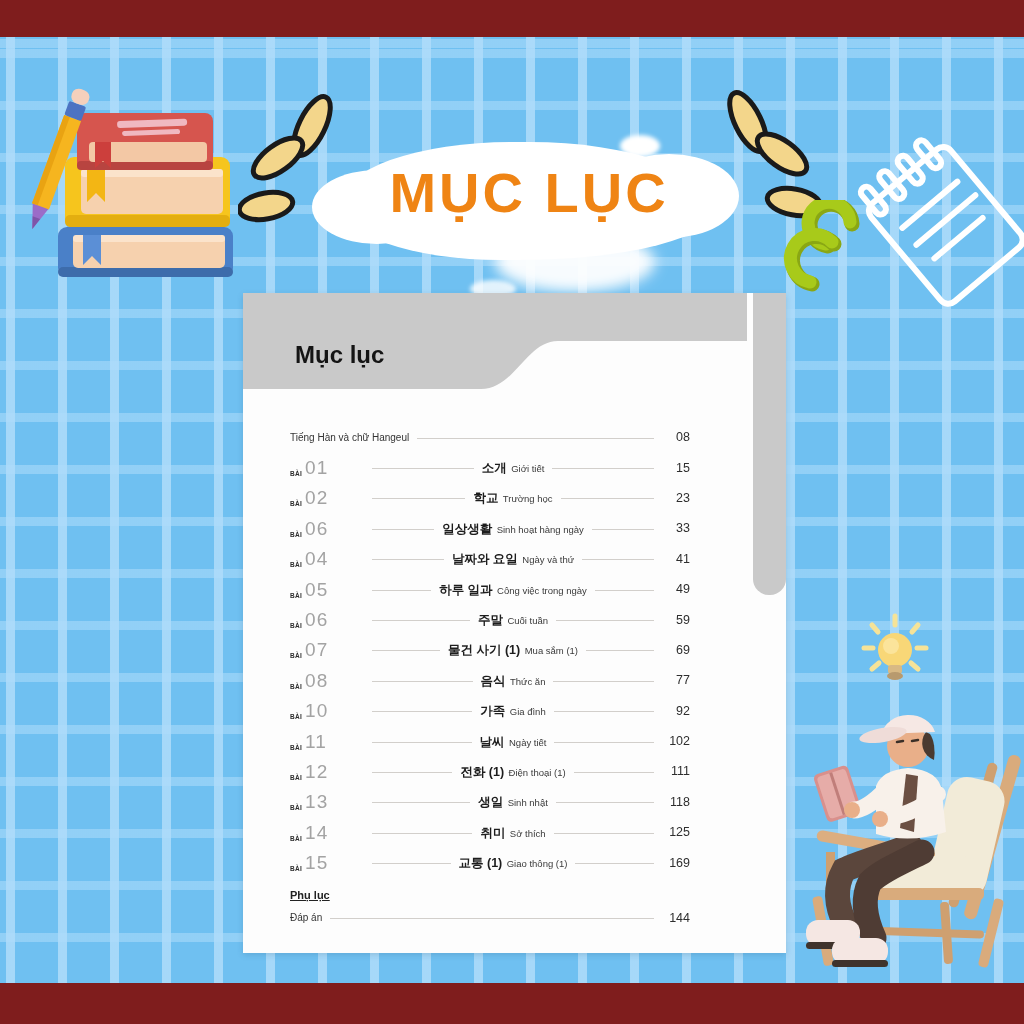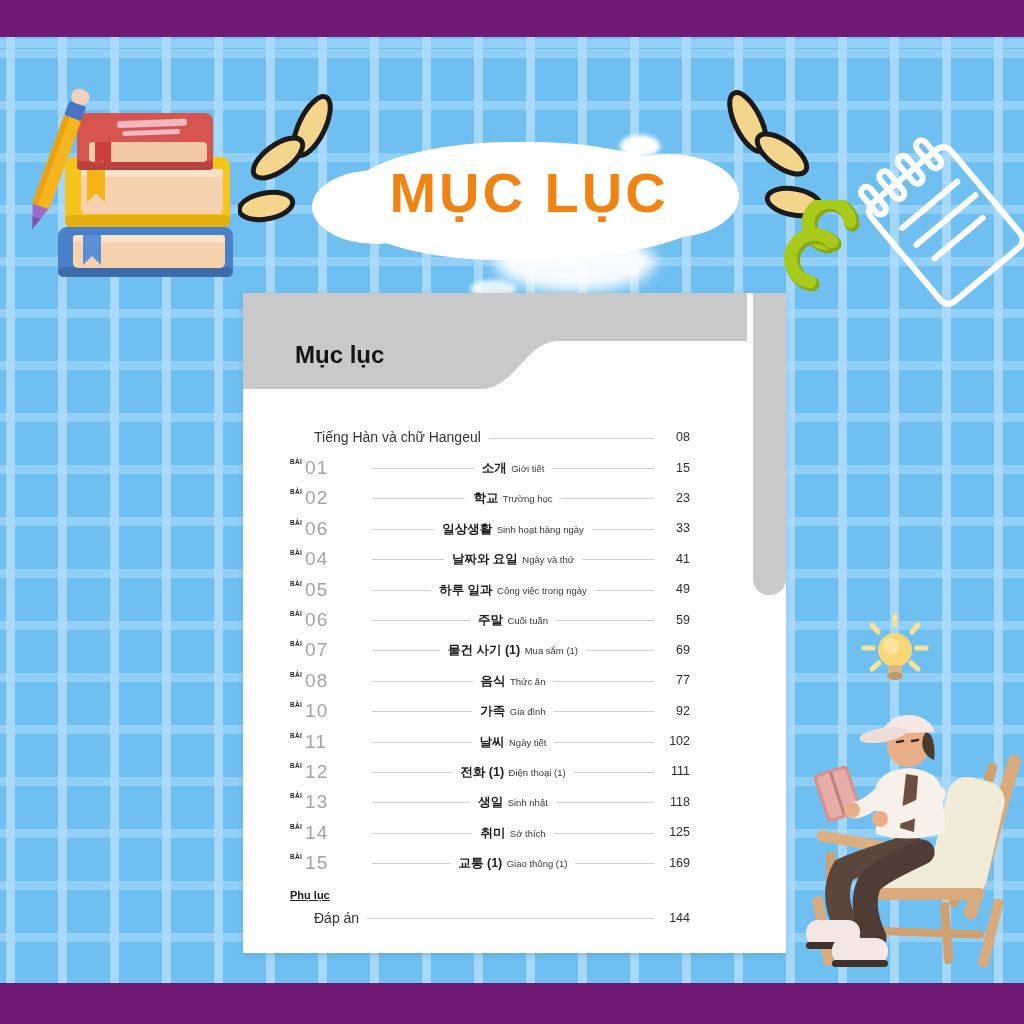--- a/index.html
+++ b/index.html
@@ -1,16 +1,16 @@
 <!DOCTYPE html>
 <html><head>
 <meta charset="utf-8">
 <style>
   html,body{margin:0;padding:0;}
-  .canvas{position:relative;width:1024px;height:1024px;background:#701a75;overflow:hidden;
+  .canvas{position:relative;width:1024px;height:1024px;background:#7f1d1d;overflow:hidden;
           font-family:"Liberation Sans","DejaVu Sans",sans-serif;}
   
   .bg-blue{position:absolute;left:0;top:37px;width:1024px;height:946px;background-color:#6fc0f1;
     background-image:
       repeating-linear-gradient(to right, rgba(175,220,250,.85) 0 9px, transparent 9px 52px),
       repeating-linear-gradient(to bottom, rgba(175,220,250,.55) 0 9px, transparent 9px 52px);
     background-position:6px 12px;}
   
   .splash{position:absolute;left:340px;top:142px;width:375px;height:118px;background:#fff;
           border-radius:48% 52% 55% 45% / 55% 60% 45% 50%;}
@@ -24,28 +24,28 @@
   
   .page{position:absolute;left:243px;top:293px;width:543px;height:660px;background:#fdfdfd;overflow:hidden;
         box-shadow:0 2px 6px rgba(40,80,110,.18);}
   .page-header-svg{position:absolute;left:0;top:0;}
   .page-strip{position:absolute;left:510px;top:0;width:33px;height:302px;background:#c9c9c9;
               border-radius:0 0 16px 16px;}
   .page-header-title{position:absolute;left:52px;top:48px;font-size:24px;font-weight:bold;color:#141414;}
   .toc-rows{position:absolute;left:47px;top:129px;width:400px;}
   .row{height:30.4px;display:flex;align-items:center;}
   .leader{flex:1 1 auto;border-top:1px solid #d2cfcb;height:0;margin:0 8px;transform:translateY(1px);}
-  .bai{flex:none;width:74px;display:flex;align-items:flex-start;gap:3px;}
+  .bai{flex:none;width:74px;display:flex;align-items:flex-end;gap:3px;}
   .bai-label{font-size:6.5px;font-weight:bold;color:#2b2b2b;letter-spacing:.3px;}
   .bai-num{font-size:19px;color:#a3a3a3;letter-spacing:1px;line-height:1;}
   .lesson-title{flex:none;white-space:nowrap;}
   .kr{font-size:12.5px;font-weight:bold;color:#1d1d1d;}
   .vi{font-size:9.5px;color:#3a3a3a;}
   .pagenum{flex:none;min-width:28px;text-align:right;font-size:12.5px;color:#2e2e2e;}
-  .simple-label{flex:none;font-size:14px;color:#333;margin-left:24px;}
+  .simple-label{flex:none;font-size:10px;color:#333;}
   .appendix-heading{margin-top:6px;height:22px;display:flex;align-items:center;
                     font-size:11px;font-weight:bold;color:#222;text-decoration:underline;}
   .row-short{height:24px;display:flex;align-items:center;}
   
   .deco{position:absolute;}
 </style>
 </head>
 <body>
 
 <div class="canvas">

